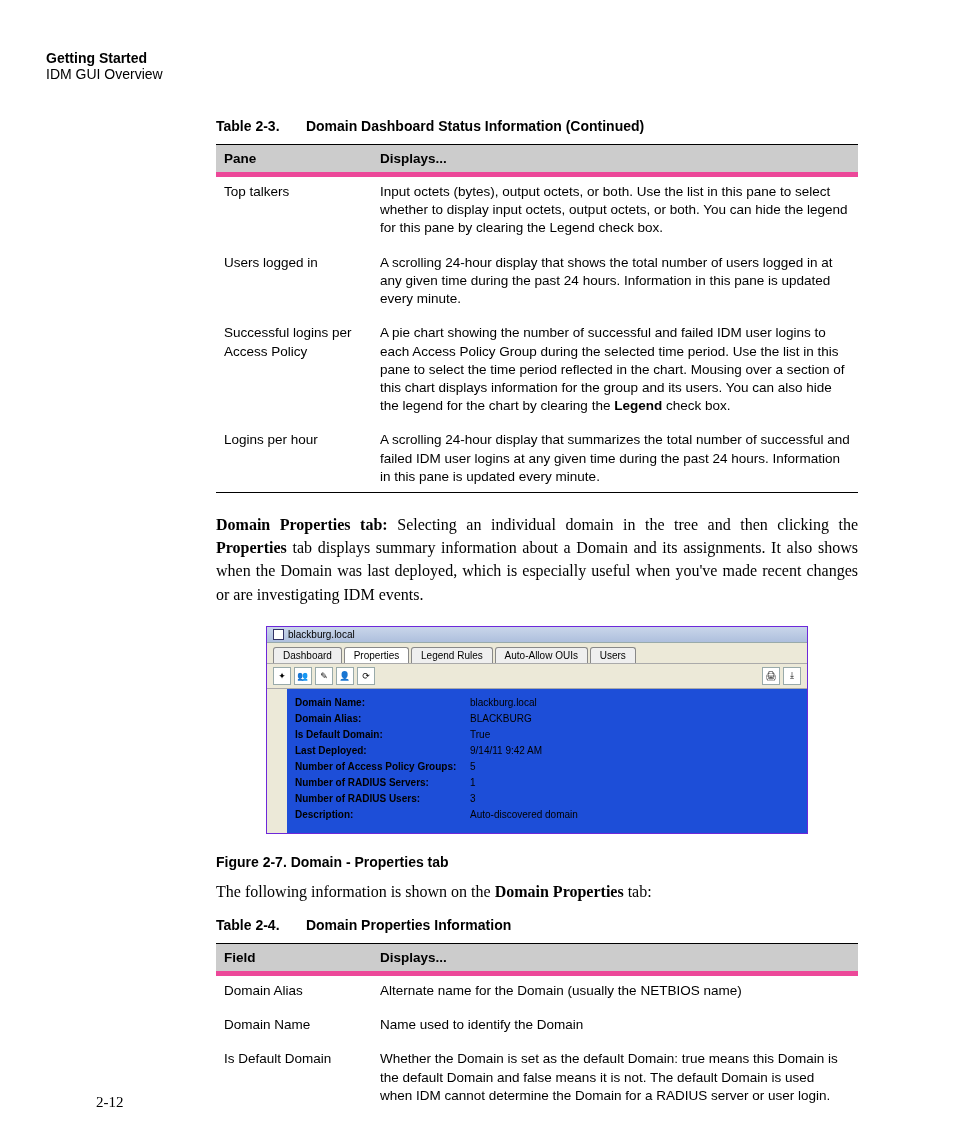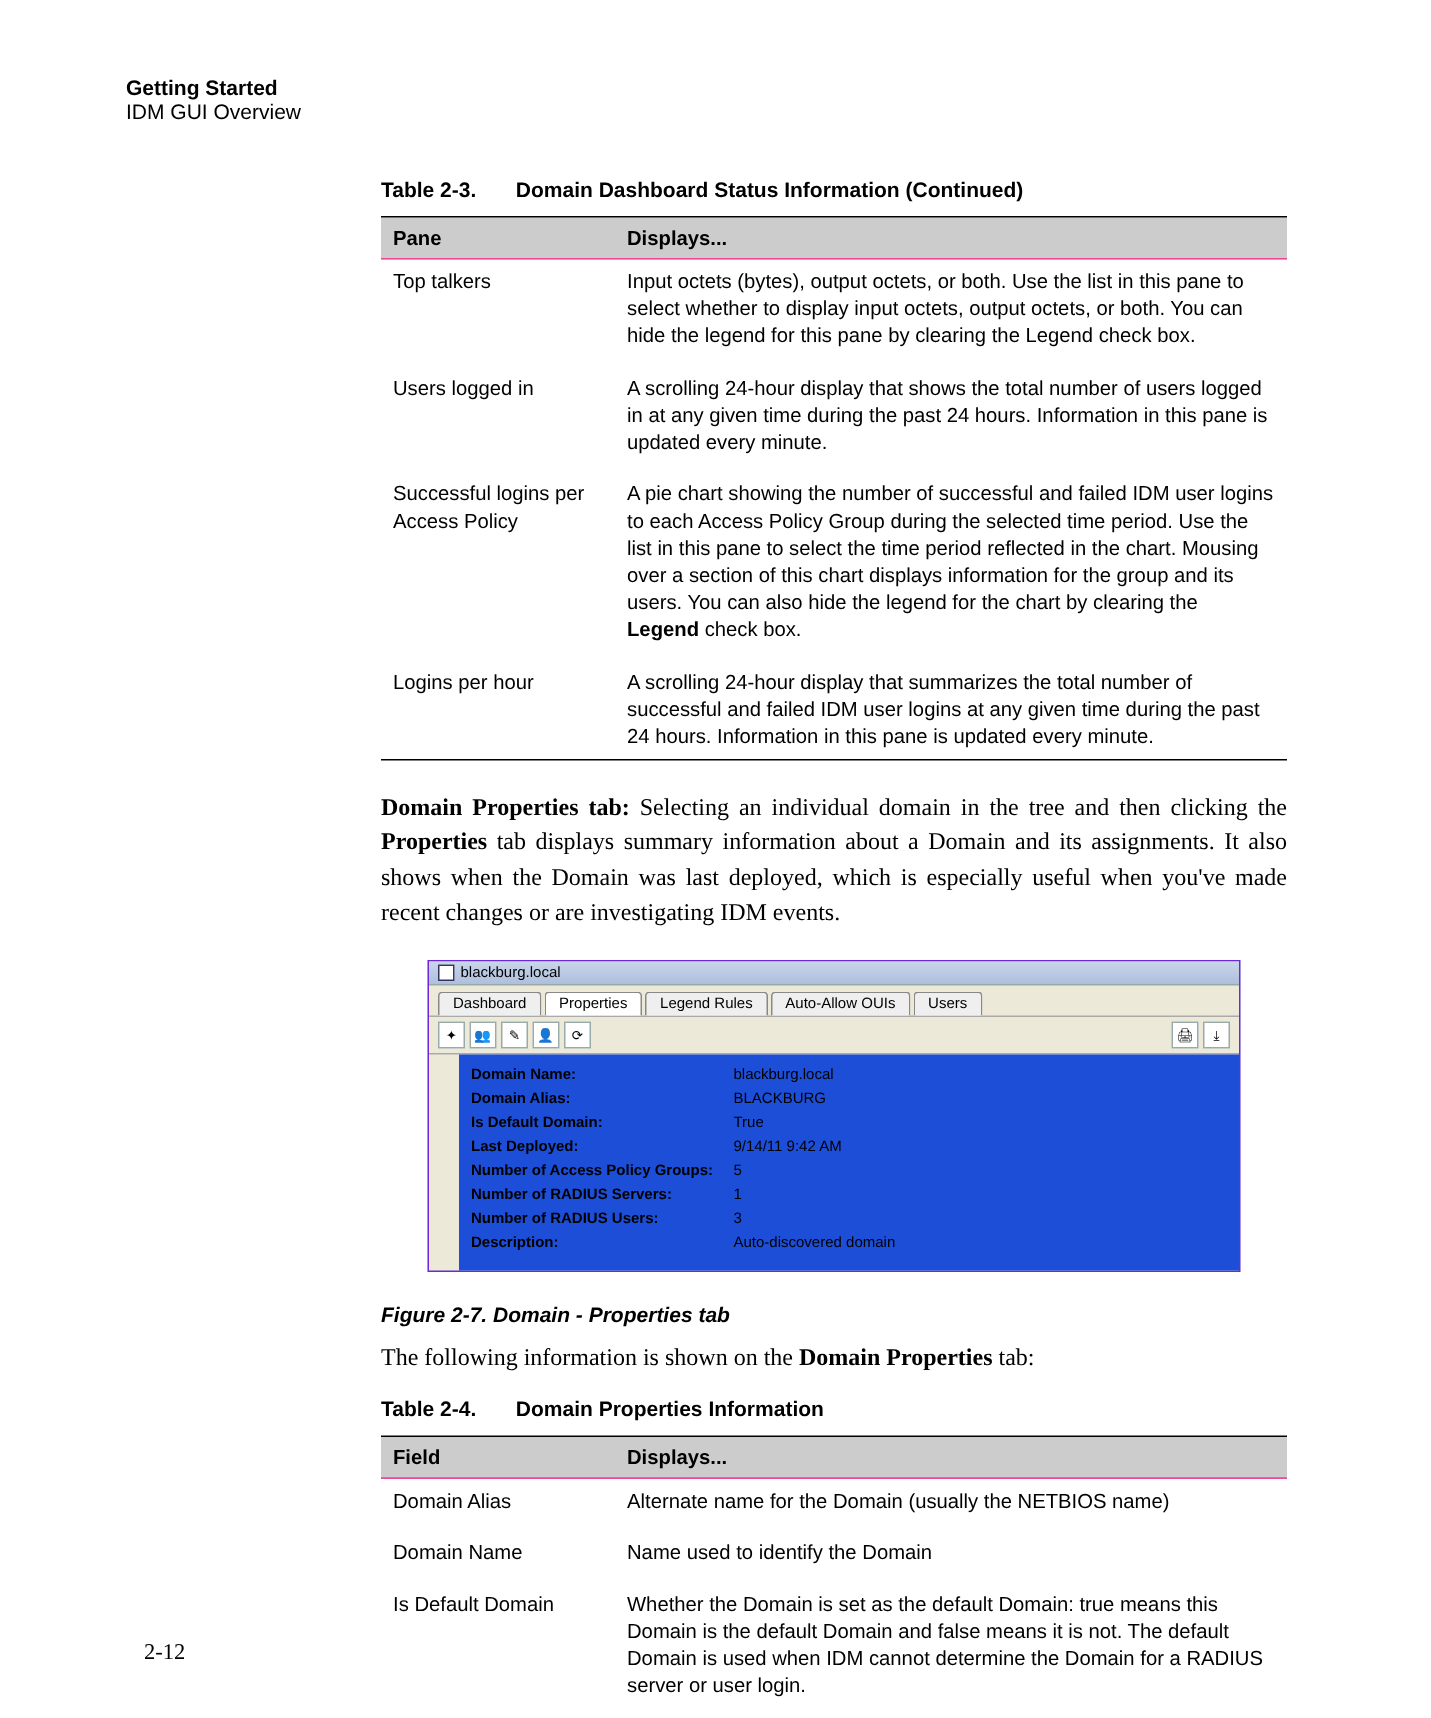--- a/index.html
+++ b/index.html
@@ -7,21 +7,21 @@
     padding: 0;
     background: #fff;
     color: #000;
     font-family: "Helvetica Neue", Arial, sans-serif;
     font-size: 14px;
   }
   .page {
     width: 954px;
     height: 1145px;
     box-sizing: border-box;
-    padding: 50px 96px 34px 84px;
+    padding: 50px 96px 34px 46px;
     position: relative;
   }
   .hdr-main {
     font-weight: bold;
     font-size: 14px;
   }
   .hdr-sub {
     font-size: 14px;
     margin-bottom: 36px;
   }
@@ -39,21 +39,21 @@
     border-collapse: collapse;
     border-top: 1.5px solid #000;
     border-bottom: 1.5px solid #000;
     font-size: 13.5px;
   }
   table.info th {
     text-align: left;
     background: #ccc;
     font-weight: bold;
     padding: 6px 8px;
-    border-bottom: 1px solid #ec4899;
+    border-bottom: 5px solid #ec4899;
     vertical-align: top;
   }
   table.info td {
     padding: 6px 8px;
     vertical-align: top;
     line-height: 1.35;
     margin-top: 36px;
   }
   table.info tbody tr:not(:last-child) td { padding-bottom: 10px; }
   table.info .col1 { width: 140px; }
@@ -230,21 +230,21 @@
             <span class="lbl">Number of RADIUS Users:</span>
             <span>3</span>
           </div>
         <div class="row">
             <span class="lbl">Description:</span>
             <span>Auto-discovered domain</span>
           </div>
       </div>
     </div>
 
-    <div class="tbl-caption" style="margin-top:20px;font-style:italic;">Figure 2-7. Domain - Properties tab</div>
+    <div class="tbl-caption" style="margin-top:20px;">Figure 2-7. Domain - Properties tab</div>
 
     <p class="para" style="margin:10px 0 14px 0;">
       <span>The following information is shown on the </span><b>Domain Properties</b><span> tab:</span>
     </p>
 
     <div class="tbl-caption">
       <span class="num">Table 2-4.</span>
       <span>Domain Properties Information</span>
     </div>
 

